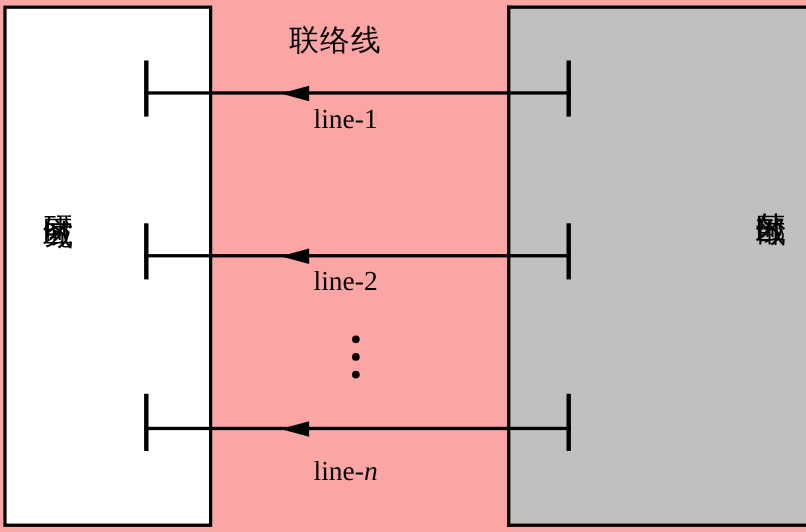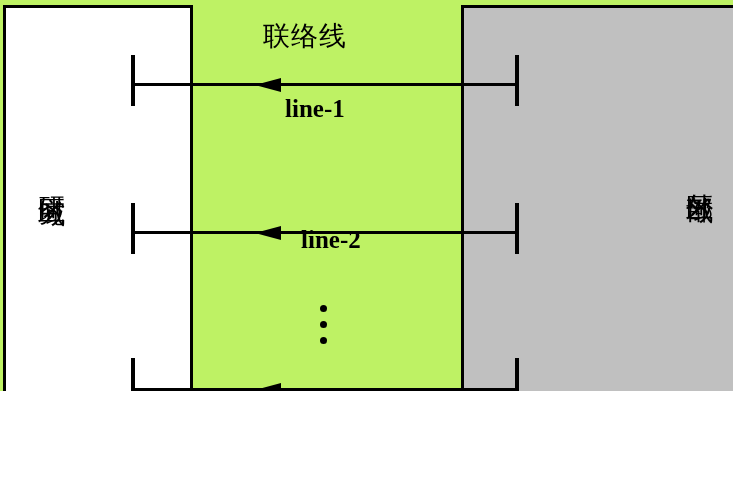--- a/index.html
+++ b/index.html
@@ -3,22 +3,22 @@
 <meta charset="utf-8">
 <style>
   html, body {
     margin: 0;
     padding: 0;
     background: #ffffff;
   }
   #canvas {
     position: relative;
     width: 733px;
-    height: 391px;
-    background: #bef264;
+    height: 484px;
+    background: #fca5a5;
     overflow: hidden;
     font-family: "Liberation Serif", serif;
   }
 
   
   .region {
     position: absolute;
     box-sizing: border-box;
     border: 3px solid #000000;
   }
@@ -82,21 +82,21 @@
     border-top: 7px solid transparent;
     border-bottom: 7px solid transparent;
     border-right: 26px solid #000000;
   }
 
   
   .line-label {
     position: absolute;
     font-family: "Liberation Serif", serif;
     font-size: 25px;
-    font-weight: bold;
+    font-weight: normal;
     color: #000000;
     white-space: nowrap;
   }
   .line-label .idx-italic {
     font-style: italic;
   }
 
   
   #tieline-title {
     position: absolute;
@@ -172,26 +172,27 @@
   <div class="busbar" style="left:131px; top:55px; height:51px;"></div>
   <div class="tieline" style="left:131px; top:83px; width:388px;"></div>
   <div class="arrowhead" style="left:255px; top:78px;"></div>
   <div class="busbar" style="left:515px; top:55px; height:51px;"></div>
   <div class="line-label" style="left:285px; top:95px;"><span>line-</span><span>1</span></div>
 
   <div class="busbar" style="left:131px; top:203px; height:51px;"></div>
   <div class="tieline" style="left:131px; top:231px; width:388px;"></div>
   <div class="arrowhead" style="left:255px; top:226px;"></div>
   <div class="busbar" style="left:515px; top:203px; height:51px;"></div>
-  <div class="line-label" style="left:285px; top:226px;margin-left:16px;"><span>line-</span><span>2</span></div>
+  <div class="line-label" style="left:285px; top:243px;"><span>line-</span><span>2</span></div>
 
   <div id="vertical-ellipsis">
     <span></span>
     <span></span>
     <span></span>
   </div>
 
   <div class="busbar" style="left:131px; top:358px; height:52px;"></div>
   <div class="tieline" style="left:131px; top:388px; width:388px;"></div>
   <div class="arrowhead" style="left:255px; top:383px;"></div>
   <div class="busbar" style="left:515px; top:358px; height:52px;"></div>
+  <div class="line-label" style="left:285px; top:415px;"><span>line-</span><span class="idx-italic">n</span></div>
 
 </div>
 
 </body></html>

